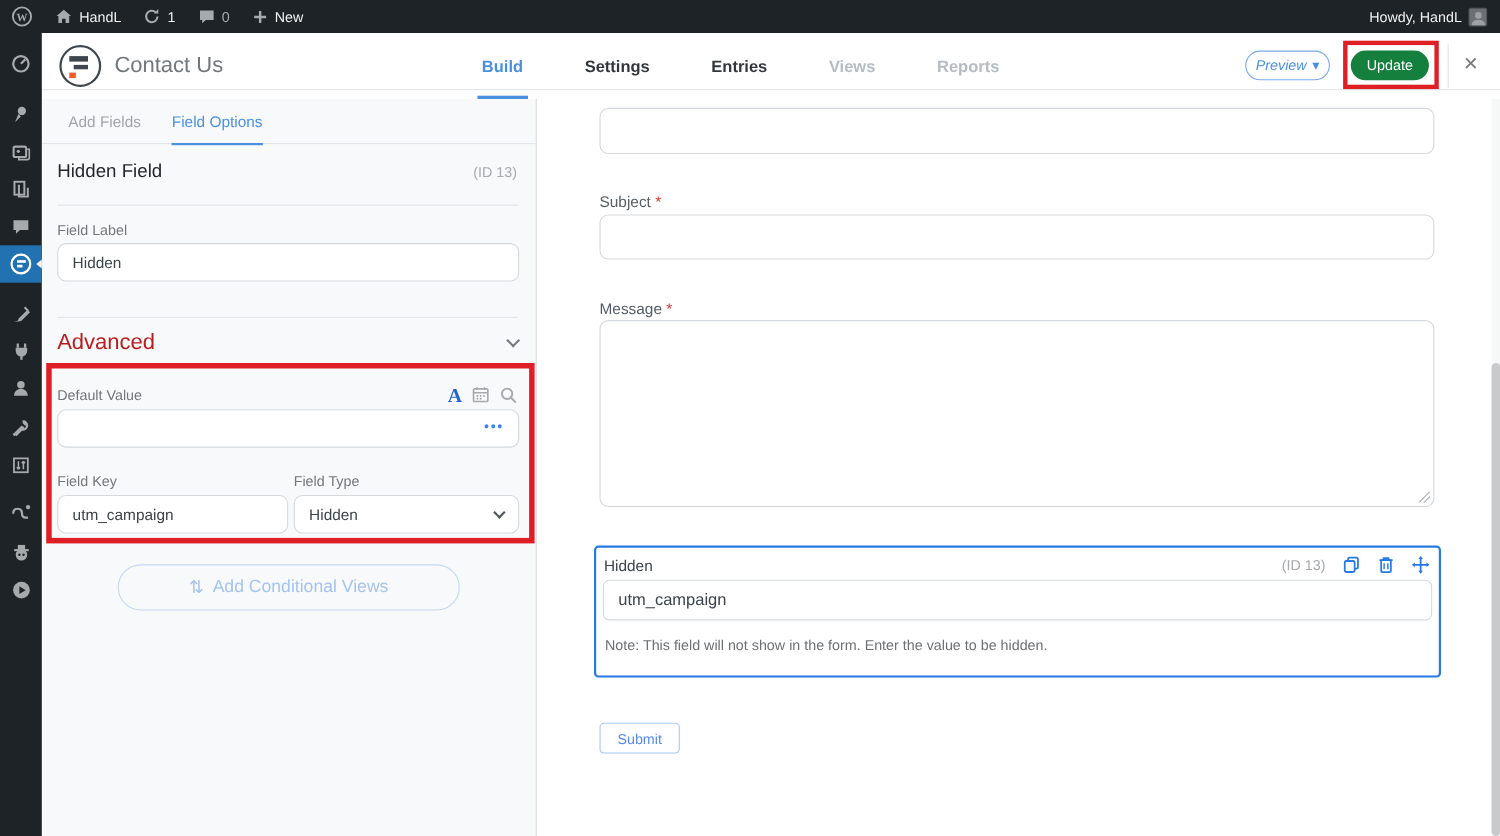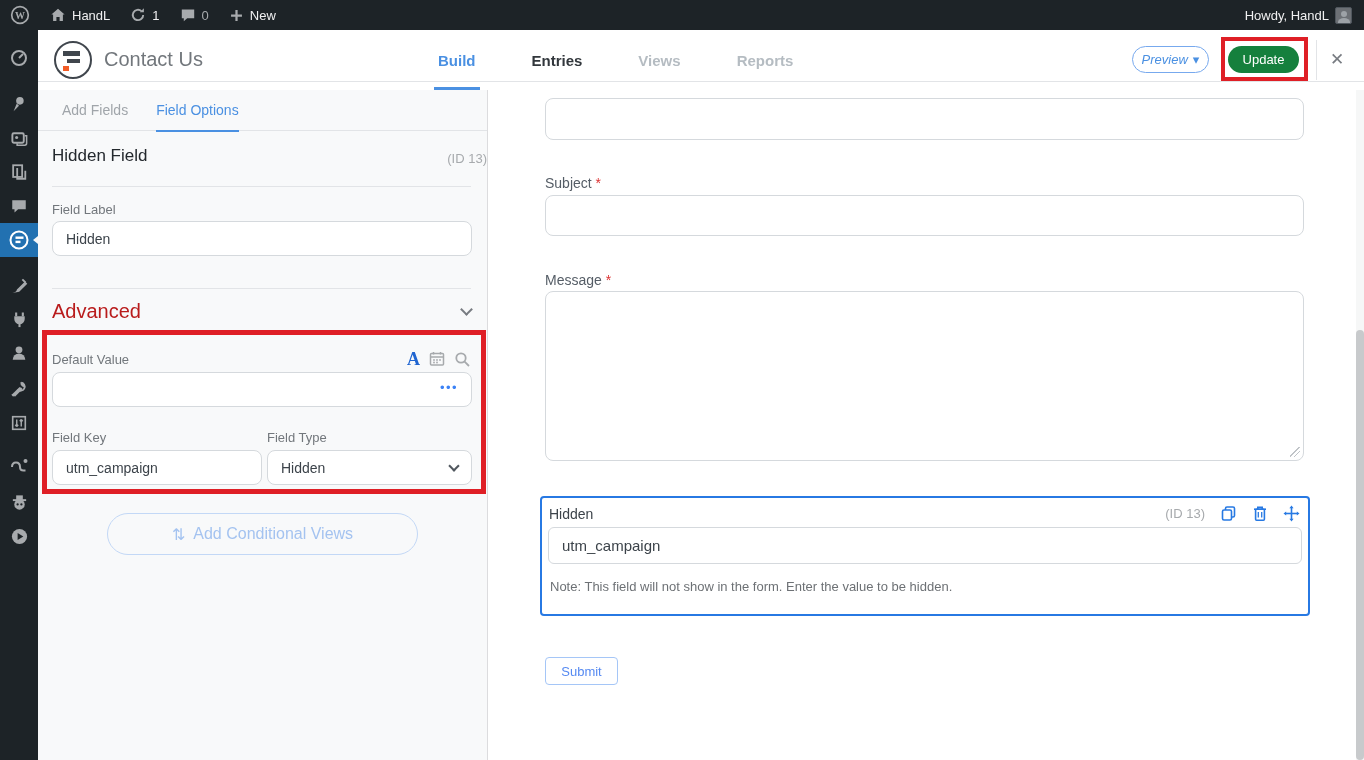--- a/index.html
+++ b/index.html
@@ -45,21 +45,21 @@
   .hdr-divider { position:absolute; left:1278px; top:10px; width:1px; height:40px; background:#e2e4e7; }
   .hdr-close { position:absolute; left:1292px; top:19px; font-size:17px; color:#787c82; cursor:pointer; }
 
   
   #left-panel { position:absolute; left:38px; top:90px; width:450px; height:670px; background:#f8f9fa;
     border-right:1px solid #dcdcde; z-index:5; }
   .lp-tabs { height:41px; border-bottom:1px solid #e2e4e7; display:flex; align-items:center; padding-left:24px; gap:28px; }
   .lp-tab { font-size:14px; color:#a0a5aa; cursor:pointer; position:relative; height:41px; display:flex; align-items:center; }
   .lp-tab.active { color:#4a90e2; }
   .lp-tab.active::after { content:""; position:absolute; left:0; right:0; bottom:-1px; height:2px; background:#4a90e2; }
-  .lp-head { position:absolute; left:14px; right:0; top:56px; display:flex; align-items:flex-end; justify-content:space-between;gap:20px; }
+  .lp-head { position:absolute; left:14px; right:17px; top:56px; display:flex; align-items:center; justify-content:space-between;gap:20px; }
   .lp-head h2 { font-size:17px; font-weight:400; color:#23282d; }
   .lp-id { font-size:13px; color:#a7aaad; }
   .lp-div1 { position:absolute; left:14px; right:16px; top:96px; height:1px; background:#e2e4e7; }
   .lp-label { font-size:13px; color:#72777c; }
   .lbl-fieldlabel { position:absolute; left:14px; top:112px; }
   .inp { background:#fff; border:1px solid #d5d9dd; border-radius:8px; font-size:14px; color:#3c434a;
     padding:0 13px; font-family:"Liberation Sans",sans-serif; }
   .inp-fieldlabel { position:absolute; left:14px; top:131px; width:420px; height:35px; }
   .lp-div2 { position:absolute; left:14px; right:16px; top:198px; height:1px; background:#e2e4e7; }
   .lp-advanced { position:absolute; left:14px; right:16px; top:210px; display:flex; align-items:center; justify-content:space-between; cursor:pointer; }
@@ -268,20 +268,23 @@
   <div id="fr-header">
     <div class="fr-logo">
       <span class="b1"></span>
         <span class="b2"></span>
         <span class="b3"></span>
     </div>
     <div class="fr-title">Contact Us</div>
     <div class="fr-tabs">
       <div class="fr-tab active">
           <span>Build</span>
+        </div>
+      <div class="fr-tab">
+          <span>Settings</span>
         </div>
       <div class="fr-tab">
           <span>Entries</span>
         </div>
       <div class="fr-tab dim">
           <span>Views</span>
         </div>
       <div class="fr-tab dim">
           <span>Reports</span>
         </div>

